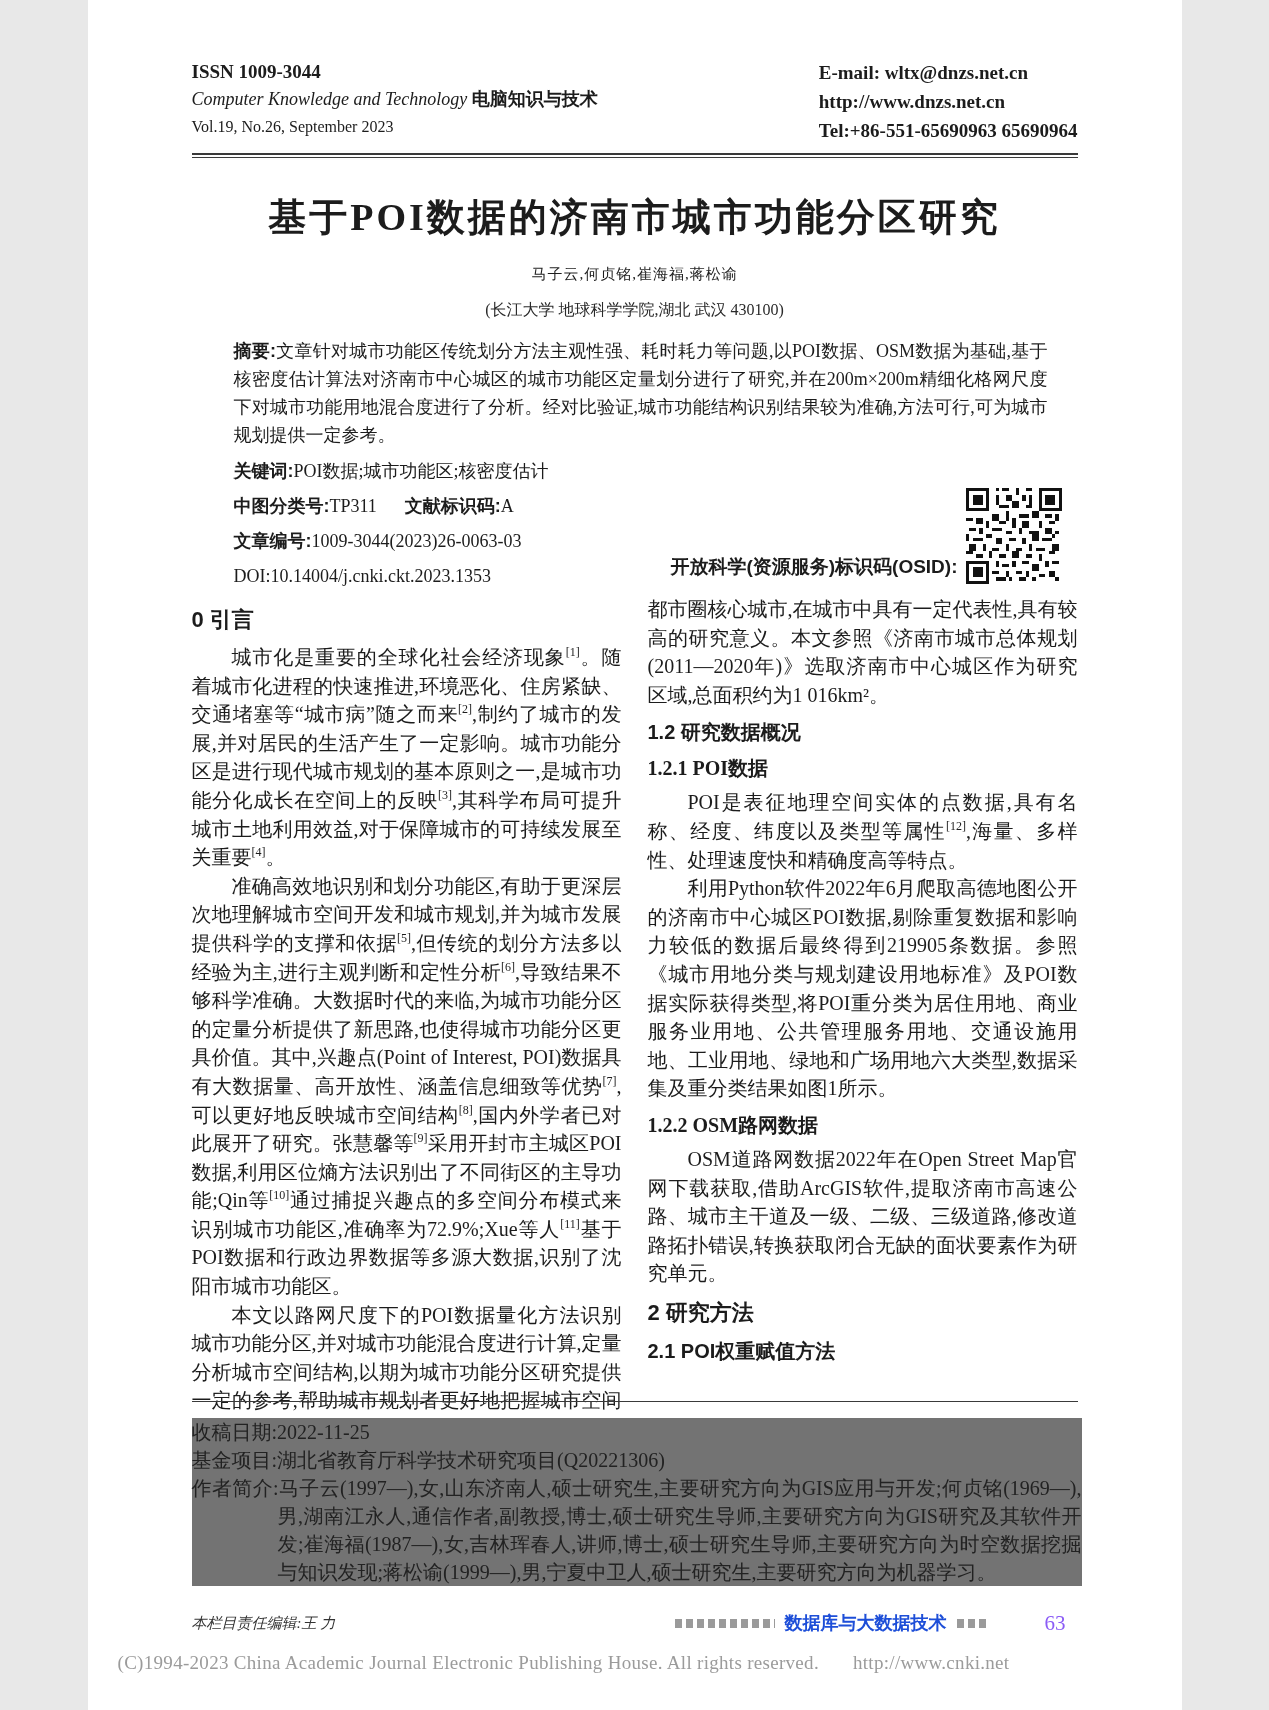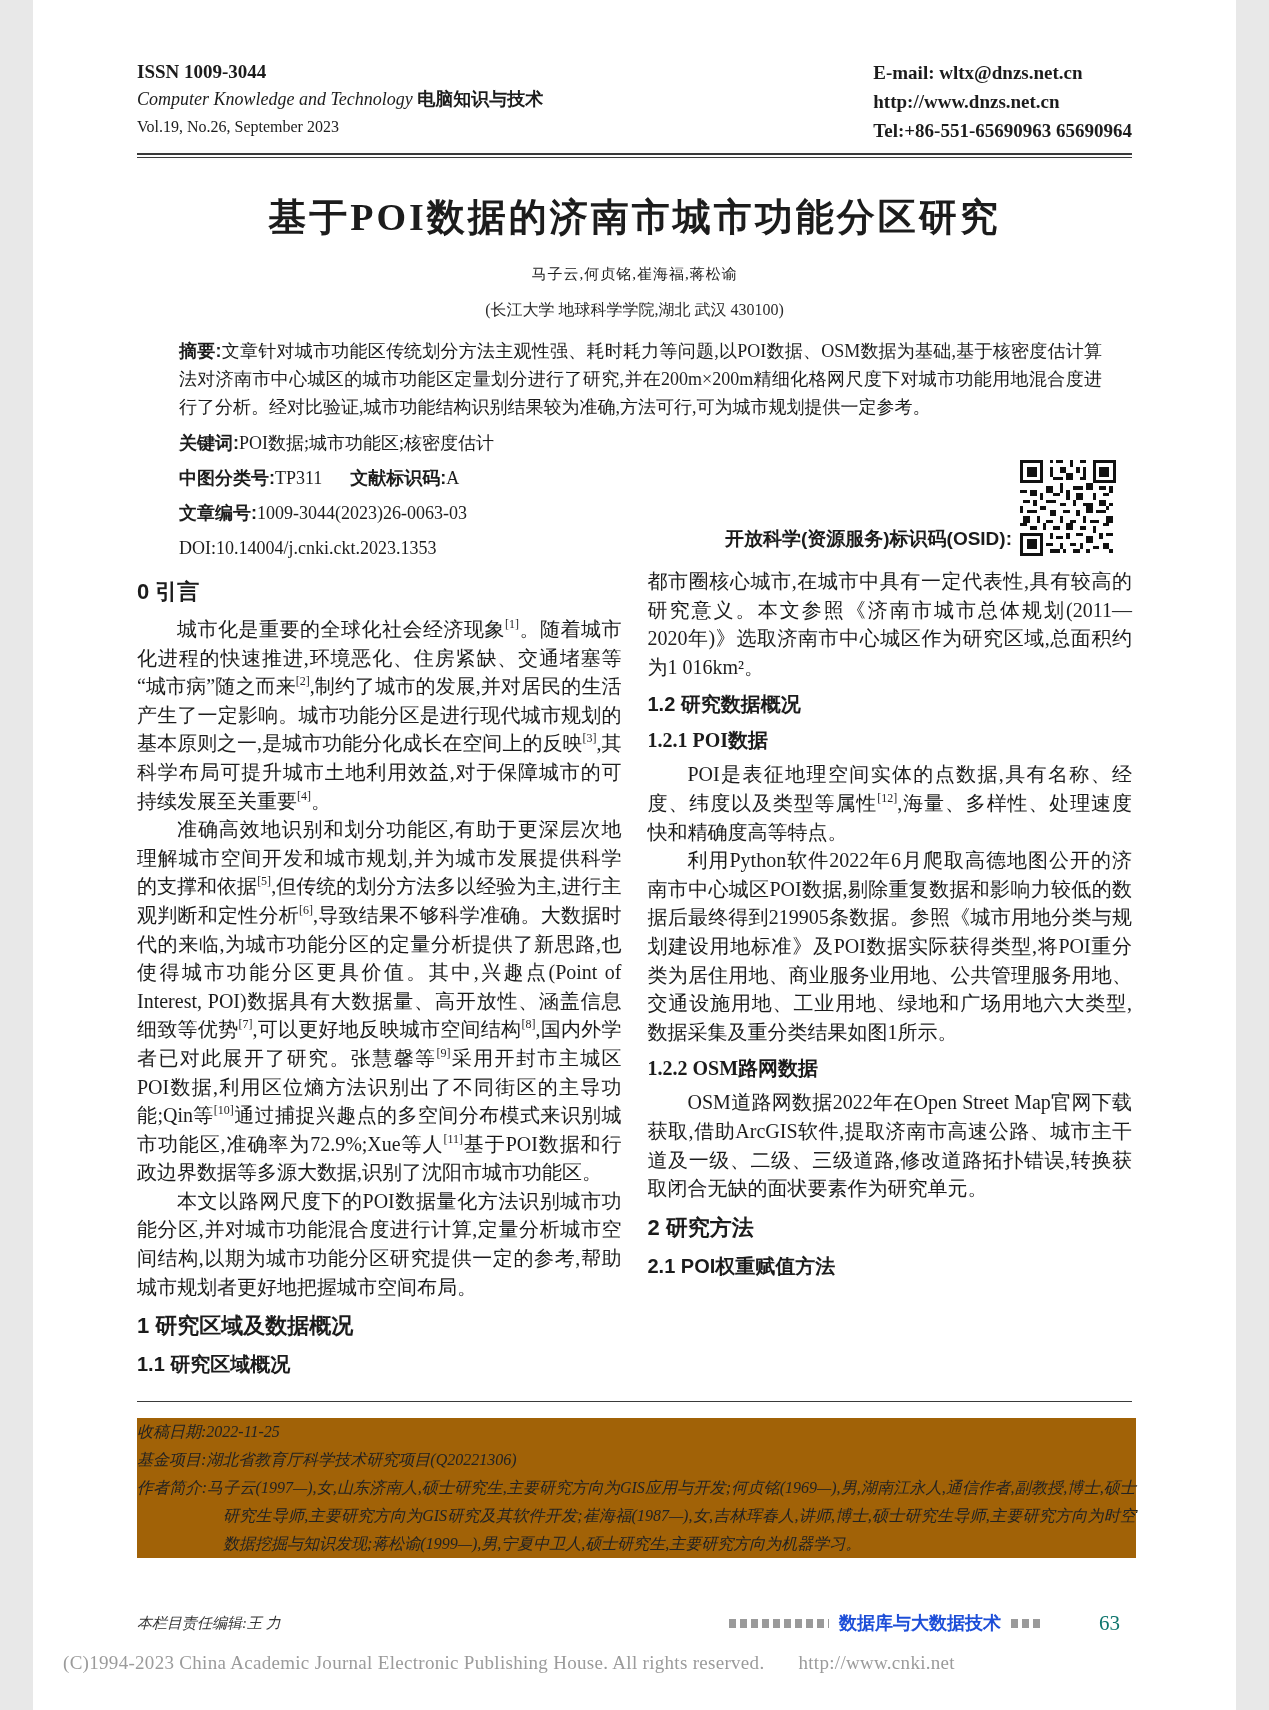--- a/index.html
+++ b/index.html
@@ -1,19 +1,19 @@
 <!DOCTYPE html>
 <html lang="zh"><head>
 <meta charset="utf-8">
 <style>
   * { margin:0; padding:0; box-sizing:border-box; }
   html,body { background:#e8e8e8; }
   .page {
     position:relative;
-    width:1203px; height:1710px;
+    width:1094px; height:1710px;
     margin:0 auto;
     background:#ffffff;
     color:#1c1c1c;
     font-family:"Liberation Serif", serif;
     overflow:hidden;
   }
   
   .header {
     padding:58px 104px 0 104px;
     display:flex; justify-content:space-between; align-items:flex-start;
@@ -64,42 +64,41 @@
   .col p { text-indent:2em; }
   .col p.no-indent { text-indent:0; }
   .col h1 { font-family:"Liberation Sans", sans-serif; font-size:22px; line-height:30px; margin:10px 0 8px 0; }
   .col h2 { font-family:"Liberation Sans", sans-serif; font-size:20px; line-height:28px; margin:9px 0 7px 0; }
   .col h3 { font-family:Liberation Serif, serif; font-size:20px; line-height:28px; margin:8px 0 6px 0; }
   sup { font-size:12px; line-height:0; }
   
   .footnote-rule { position:absolute; left:104px; right:104px; top:1401px; border-top:1.5px solid #3a3a3a; }
   .footnotes {
     position:absolute; left:104px; right:100px; top:1418px;
-    background:#a16207;
-    font-size:16px; line-height:28px;
-    font-style:italic;
+    background:#737373;
+    font-size:20px; line-height:28px;
     color:#222;
   }
   .fn-line { text-align:justify; }
   .fn-hang { padding-left:86px; text-indent:-86px; }
   
   .bottom-bar {
     position:absolute; left:104px; right:100px; top:1608px;
     display:flex; justify-content:space-between; align-items:center;
     height:30px;
   }
   .editor { font-size:15px; font-style:italic; color:#333; }
   .section-group { display:flex; align-items:center; gap:10px; }
   .dash-bar {
     height:9px; width:100px; display:inline-block;
     background:repeating-linear-gradient(90deg,#9a9a9a 0 7px,transparent 7px 11px);
   }
   .dash-bar.short { width:30px; }
   .section-label { font-weight:bold; font-family:"Liberation Sans", sans-serif; font-size:18px; color:#1d4ed8; }
-  .page-number { font-size:21px; margin-left:48px; margin-right:16px; color:#0f766e; }
+  .page-number { font-size:21px; margin-left:48px; margin-right:16px; color:#8b5cf6; }
   
   .copyright {
     position:absolute; left:30px; top:1652px;
     font-size:19px; color:#9b9b9b;
     letter-spacing:0.3px;
   }
   .copyright .url { margin-left:34px; }
 </style>
 </head>
 <body>

